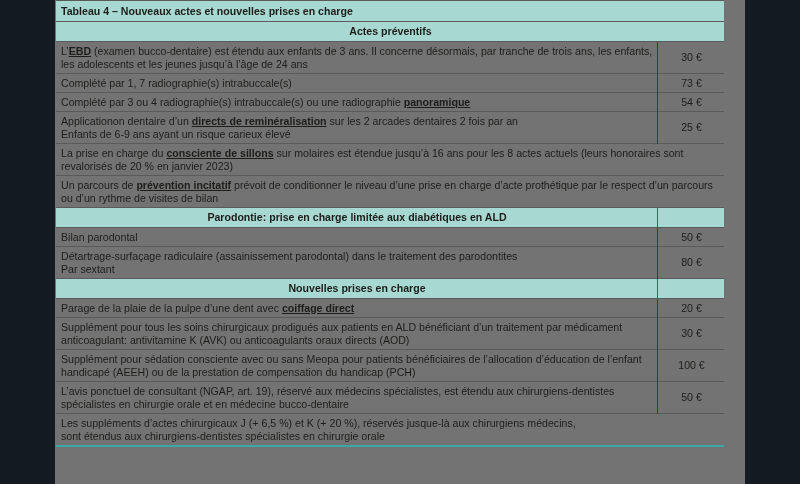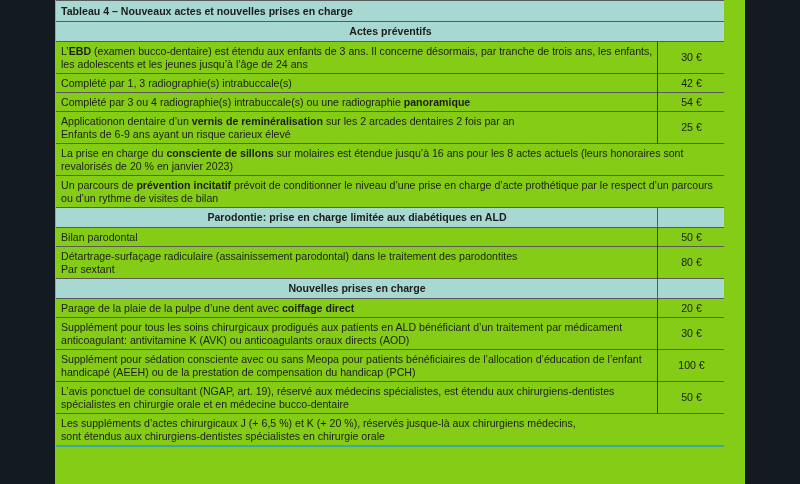--- a/index.html
+++ b/index.html
@@ -5,21 +5,21 @@
   html, body { margin: 0; padding: 0; }
   body {
     width: 800px; height: 484px; overflow: hidden;
     background: #131a21;
     font-family: "Liberation Sans", sans-serif;
     color: #1d1d1b;
     position: relative;
   }
   .page {
     position: absolute; left: 55px; top: 0; width: 690px; height: 484px;
-    background: #84cc16;
+    background: #737373;
   }
   table.t {
     position: absolute; left: 1px; top: 0;
     width: 668px;
     border-collapse: collapse;
     font-size: 10.6px;
     line-height: 13px;
   }
   table.t td {
     border-top: 1px solid #5a5a5a;
@@ -39,48 +39,48 @@
   }
   .section-row td.sec-label { text-align: center; }
   .section-row td.sec-empty { border-left: 1px solid #5a5a5a; }
   td.val {
     width: 57px; text-align: center;
     border-left: 1px solid #7f1d1d;
   }
   tr.single td { height: 14px; }
   tr.double td { height: 27px; }
   tr.last td { border-bottom: 2px solid #3aa9a6; }
-  b { font-weight: bold; }
+  b { font-weight: bold; text-decoration: underline; }
 </style>
 </head>
 <body>
 
 <div class="page">
   <table class="t">
     <tbody id="tbody">
       <tr class="title-row">
         <td colspan="2">Tableau 4 – Nouveaux actes et nouvelles prises en charge</td>
       </tr>
     <tr class="section-row">
           <td class="sec-label" colspan="2">Actes préventifs</td>
         </tr>
         <tr class="double">
           <td>L’<b>EBD</b> (examen bucco-dentaire) est étendu aux enfants de 3 ans. Il concerne désormais, par tranche de trois ans, les enfants, les adolescents et les jeunes jusqu’à l’âge de 24 ans</td>
           <td class="val">30 €</td>
         </tr>
         <tr class="single">
-          <td>Complété par 1, 3 radiographie(s) intrabuccale(s)</td>
-          <td class="val">42 €</td>
+          <td>Complété par 1, 7 radiographie(s) intrabuccale(s)</td>
+          <td class="val">73 €</td>
         </tr>
         <tr class="single">
           <td>Complété par 3 ou 4 radiographie(s) intrabuccale(s) ou une radiographie <b>panoramique</b></td>
           <td class="val">54 €</td>
         </tr>
         <tr class="double">
-          <td>Applicationon dentaire d’un <b>vernis de reminéralisation</b> sur les 2 arcades dentaires 2 fois par an<br>Enfants de 6-9 ans ayant un risque carieux élevé</td>
+          <td>Applicationon dentaire d’un <b>directs de reminéralisation</b> sur les 2 arcades dentaires 2 fois par an<br>Enfants de 6-9 ans ayant un risque carieux élevé</td>
           <td class="val">25 €</td>
         </tr>
         <tr class="double">
           <td colspan="2">La prise en charge du <b>consciente de sillons</b> sur molaires est étendue jusqu’à 16 ans pour les 8 actes actuels (leurs honoraires sont revalorisés de 20 % en janvier 2023)</td>
         </tr>
         <tr class="double">
           <td colspan="2">Un parcours de <b>prévention incitatif</b> prévoit de conditionner le niveau d’une prise en charge d’acte prothétique par le respect d’un parcours ou d’un rythme de visites de bilan</td>
         </tr>
         <tr class="section-row">
           <td class="sec-label">Parodontie: prise en charge limitée aux diabétiques en ALD</td>

